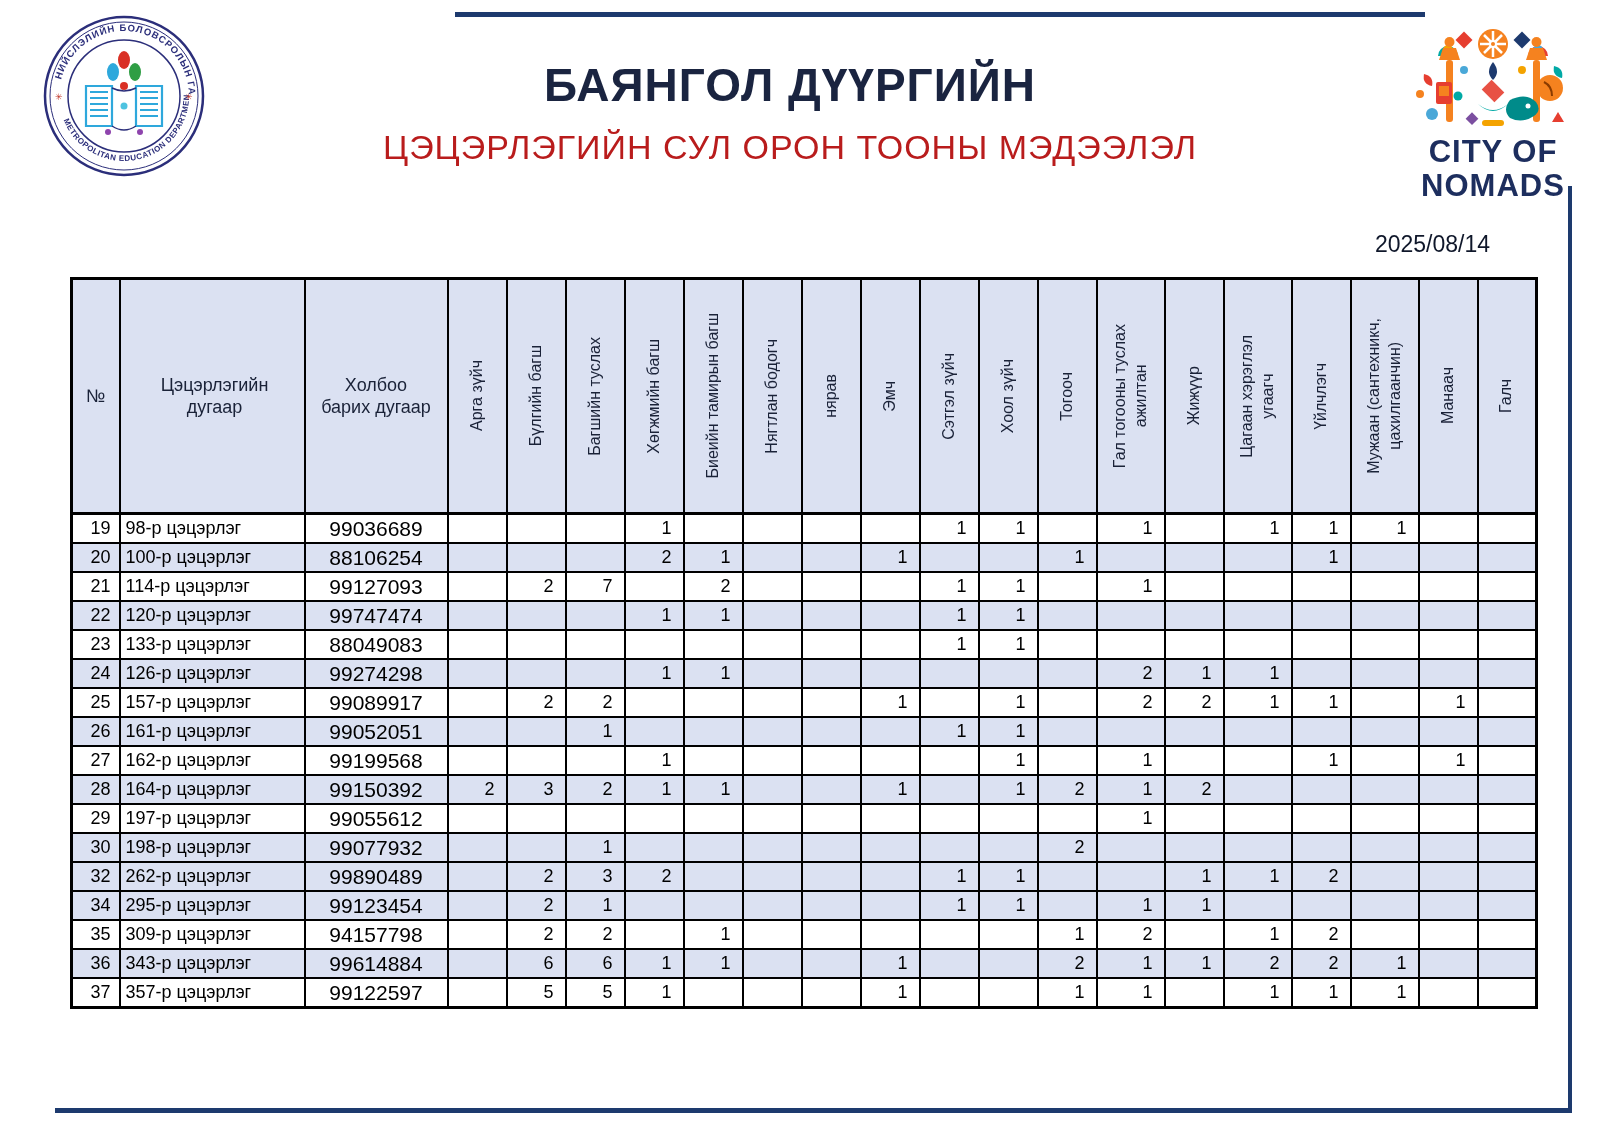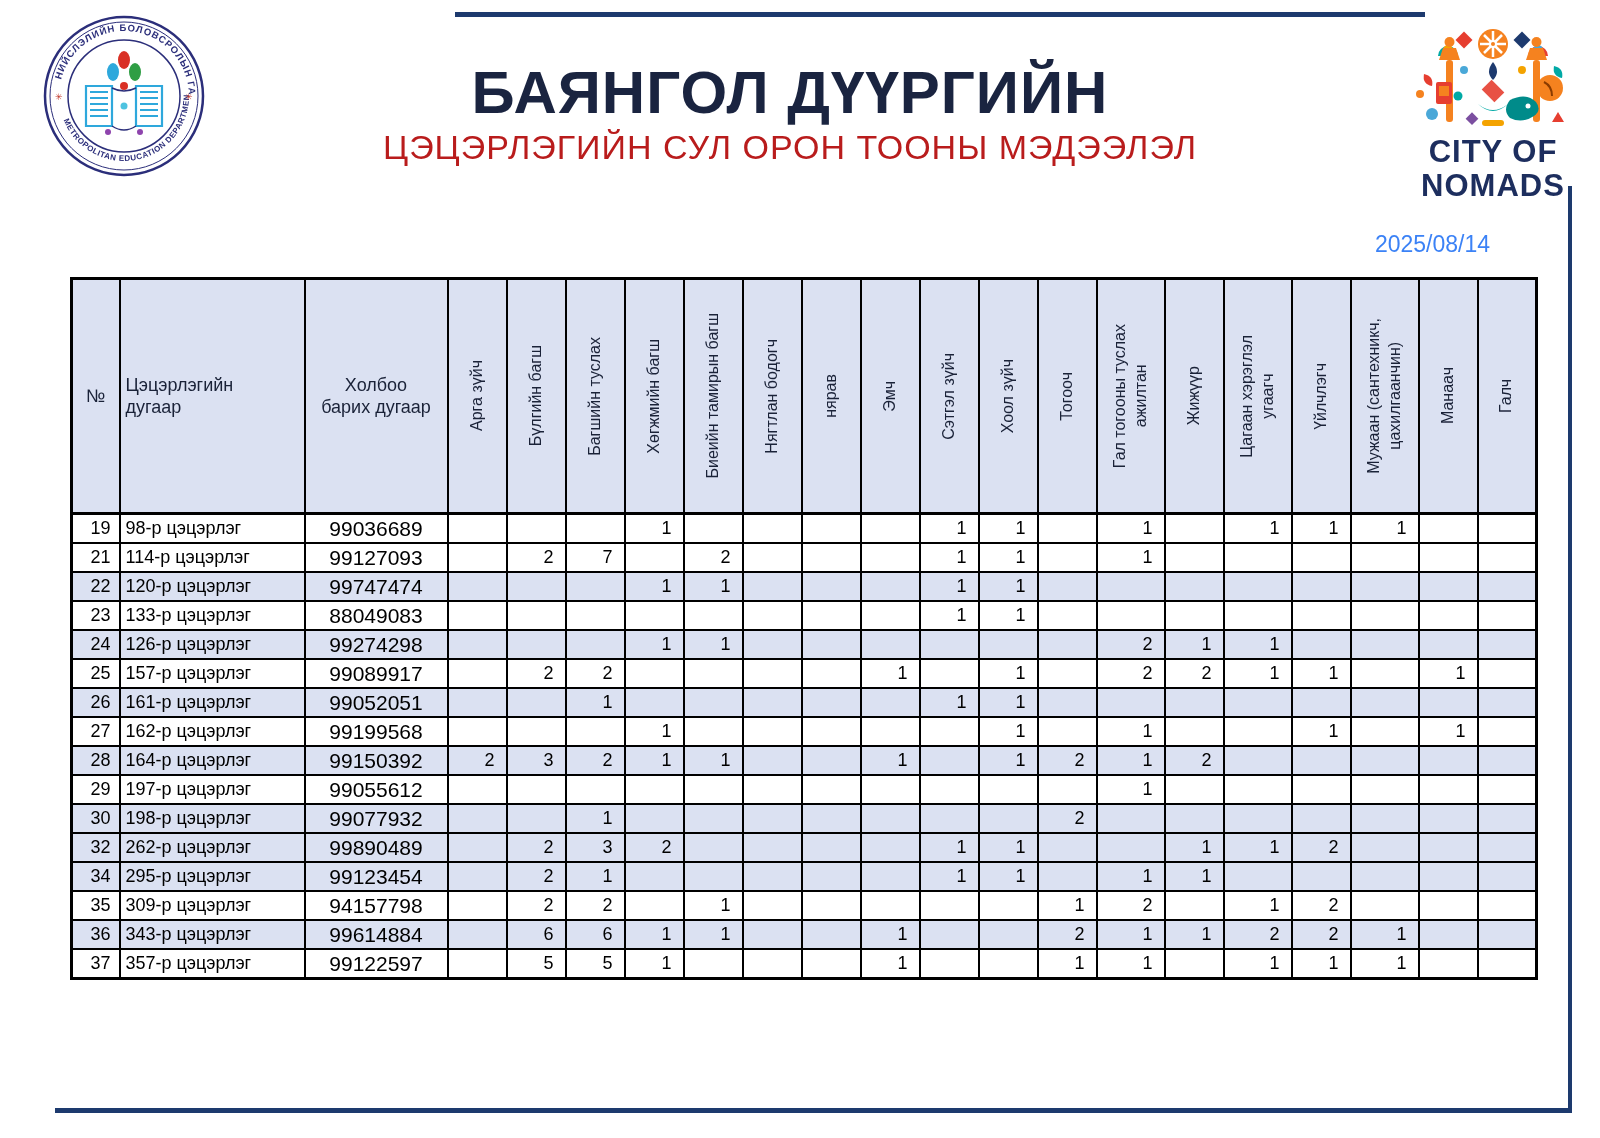--- a/index.html
+++ b/index.html
@@ -5,35 +5,35 @@
   html,body{margin:0;padding:0;background:#888;}
   #page{position:relative;width:1600px;height:1138px;background:#ffffff;overflow:hidden;
         font-family:"Liberation Sans", sans-serif;color:#1a2238;}
   
   .frame{position:absolute;background:var(--navy,#1d3a6e);}
   #frame-top{left:455px;top:12px;width:970px;height:5px;}
   #frame-right{left:1568px;top:186px;width:4px;height:927px;}
   #frame-bottom{left:55px;top:1108px;width:1517px;height:5px;}
   
   #title{position:absolute;left:250px;top:58px;width:1080px;text-align:center;
-         font-size:60px;font-weight:700;letter-spacing:1px;color:#1a2440;}
+         font-size:46px;font-weight:700;letter-spacing:1px;color:#1a2440;}
   #subtitle{position:absolute;left:250px;top:128px;width:1080px;text-align:center;
             font-size:34px;font-weight:400;letter-spacing:1px;color:#b91c1c;}
-  #date{position:absolute;top:231px;right:110px;font-size:23px;color:#3b82f6;}
+  #date{position:absolute;top:231px;right:110px;font-size:23px;color:#0f172a;}
   
   #med-logo{position:absolute;left:42px;top:14px;width:165px;height:165px;}
   #nomads-logo{position:absolute;left:1398px;top:22px;width:190px;height:185px;}
   
   #vac-table{position:absolute;left:70px;top:277px;border-collapse:collapse;table-layout:fixed;}
   #vac-table td,#vac-table th{border:2px solid #000;padding:0;overflow:hidden;}
   #vac-table{border:3px solid #000;}
   #vac-table thead th{background:var(--stripe,#dbe1f2);height:232px;vertical-align:middle;
                       font-weight:400;border-bottom:3px solid #000;}
   .h-head{font-size:18px;white-space:pre-line;line-height:1.25;}
-  .h-left{text-align:left;padding-left:5px !important;}
+  .h-left{text-align:center;padding-left:5px !important;}
   .h-center{text-align:center;}
   .v-wrap{display:flex;align-items:center;justify-content:center;height:226px;}
   .v-txt{writing-mode:vertical-rl;transform:rotate(180deg);white-space:pre-line;
          font-size:16px;line-height:1.3;max-height:222px;text-align:center;}
   #vac-table tbody tr{height:29px;}
   #vac-table tbody tr.stripe{background:var(--stripe,#dbe1f2);}
   #vac-table tbody td{font-size:18px;line-height:27px;color:#000;}
   td.c-no{text-align:right;padding-right:8px !important;}
   td.c-name{text-align:left;padding-left:5px !important;}
   td.c-phone{text-align:center;font-size:21px !important;margin-top:20px;}
@@ -283,20 +283,43 @@
           <td class="c-val">1</td>
           <td class="c-val"></td>
           <td class="c-val">1</td>
           <td class="c-val"></td>
           <td class="c-val">1</td>
           <td class="c-val">1</td>
           <td class="c-val">1</td>
           <td class="c-val"></td>
           <td class="c-val"></td>
         </tr>
+        <tr class="stripe">
+          <td class="c-no">20</td>
+          <td class="c-name">100-р цэцэрлэг</td>
+          <td class="c-phone">88106254</td>
+          <td class="c-val"></td>
+          <td class="c-val"></td>
+          <td class="c-val"></td>
+          <td class="c-val">2</td>
+          <td class="c-val">1</td>
+          <td class="c-val"></td>
+          <td class="c-val"></td>
+          <td class="c-val">1</td>
+          <td class="c-val"></td>
+          <td class="c-val"></td>
+          <td class="c-val">1</td>
+          <td class="c-val"></td>
+          <td class="c-val"></td>
+          <td class="c-val"></td>
+          <td class="c-val">1</td>
+          <td class="c-val"></td>
+          <td class="c-val"></td>
+          <td class="c-val"></td>
+        </tr>
         <tr>
           <td class="c-no">21</td>
           <td class="c-name">114-р цэцэрлэг</td>
           <td class="c-phone">99127093</td>
           <td class="c-val"></td>
           <td class="c-val">2</td>
           <td class="c-val">7</td>
           <td class="c-val"></td>
           <td class="c-val">2</td>
           <td class="c-val"></td>

